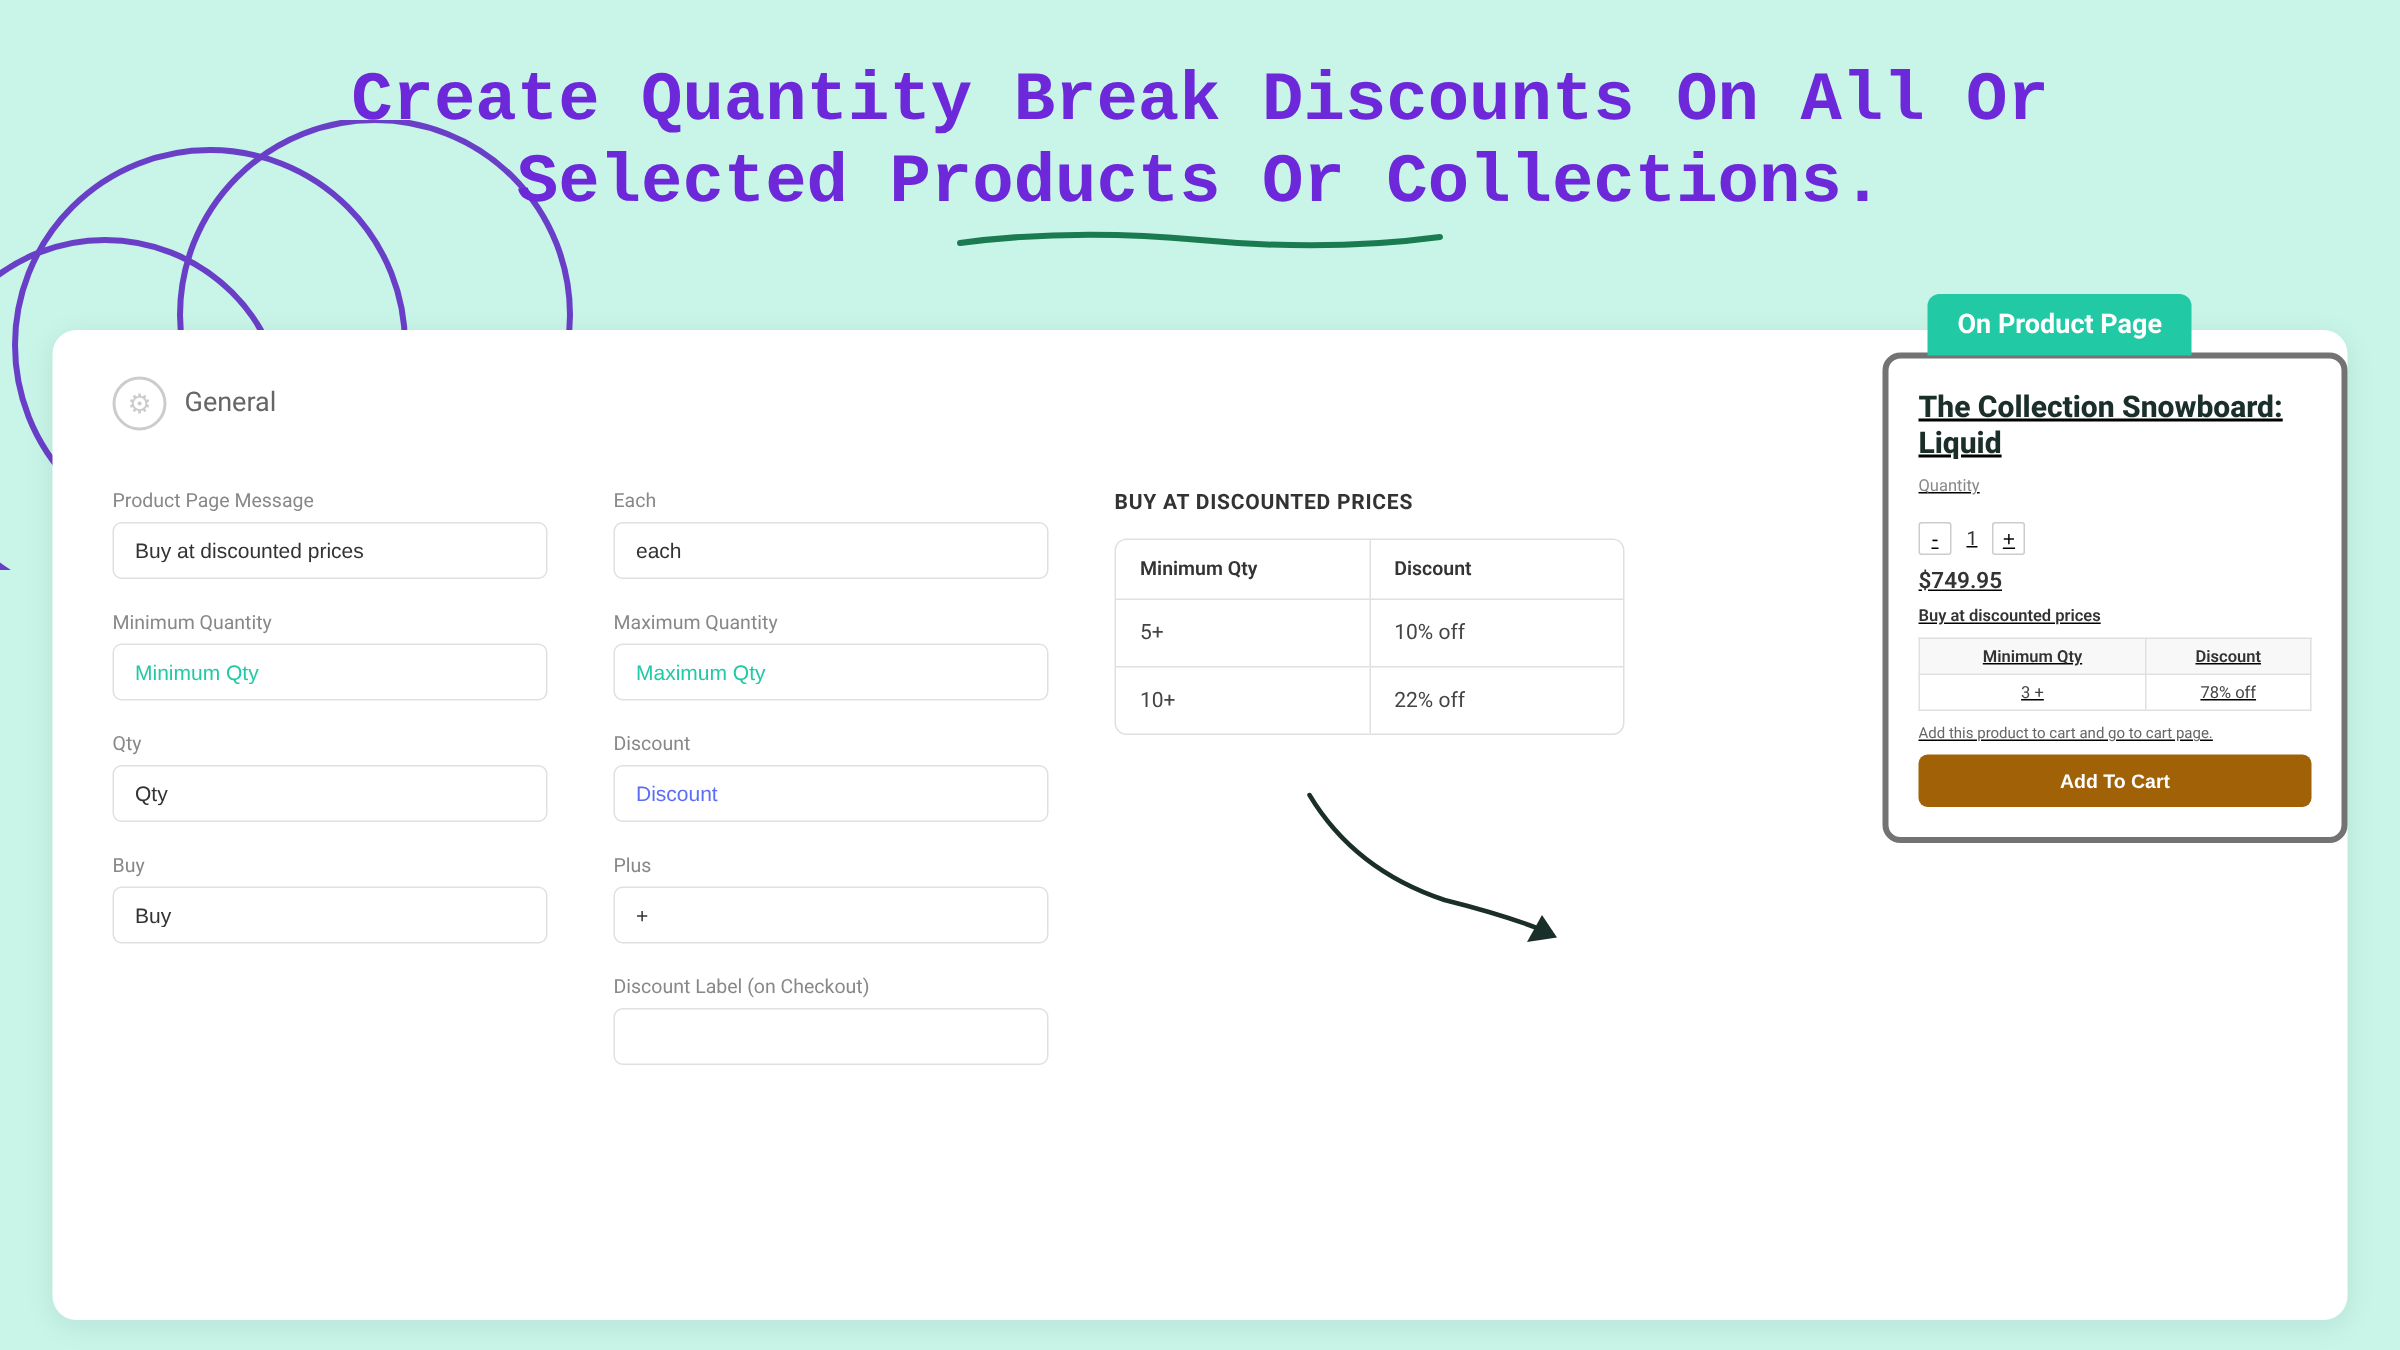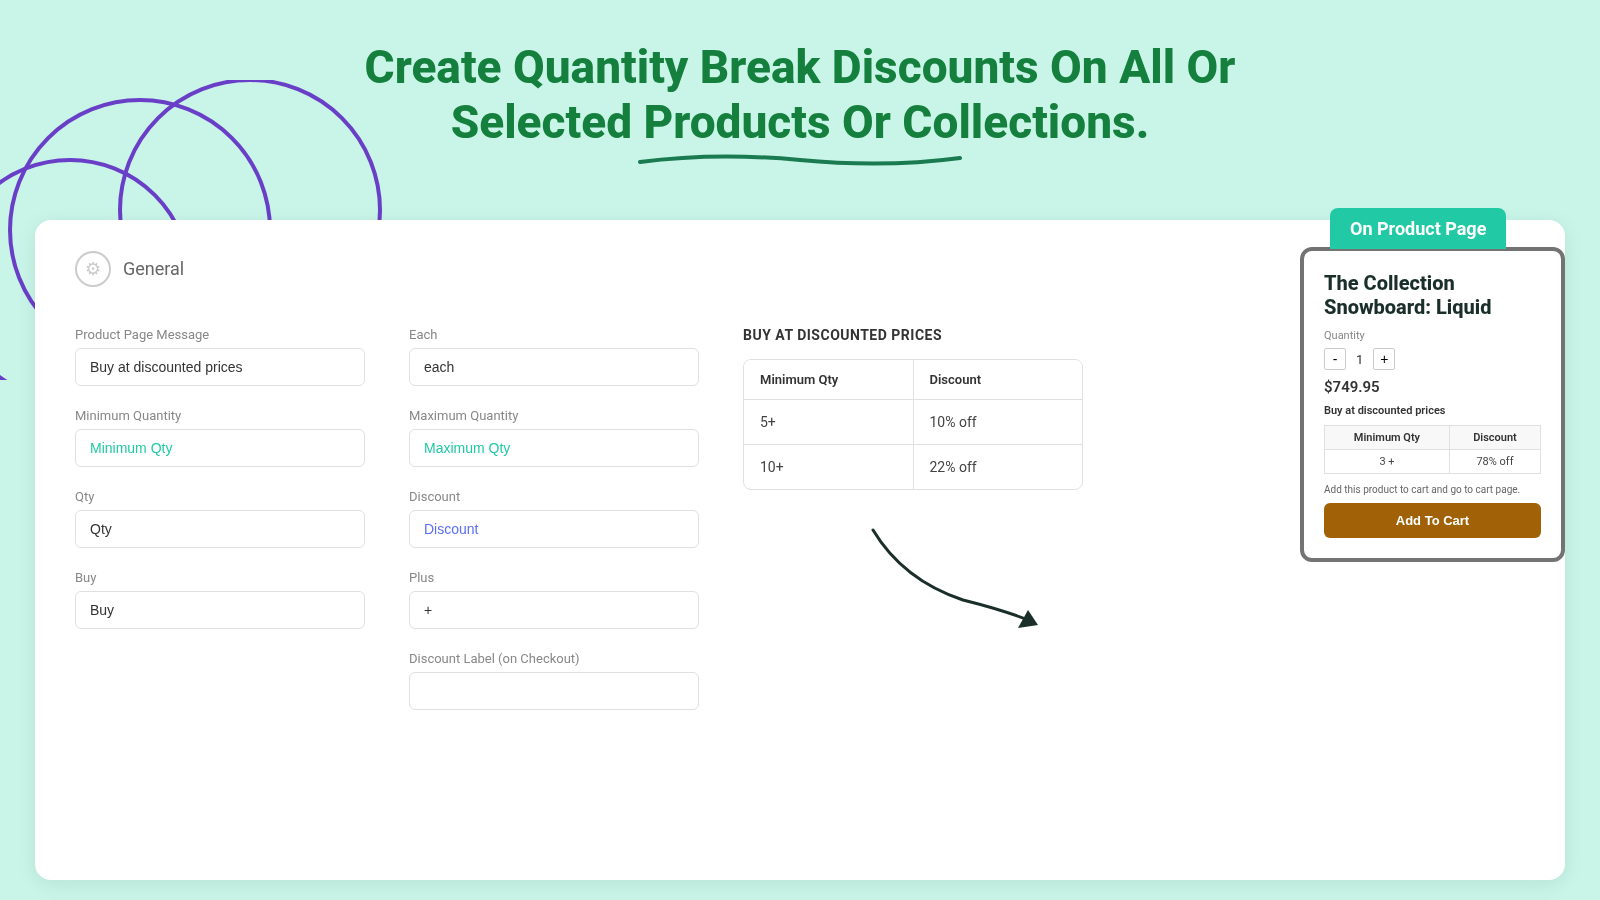--- a/index.html
+++ b/index.html
@@ -15,22 +15,23 @@
     
     .header {
       text-align: center;
       padding: 40px 20px 30px;
       position: relative;
       z-index: 2;
     }
     .header h1 {
       font-size: 46px;
       font-weight: 800;
-      color: #15803d;
+      color: #6d28d9;
       line-height: 1.2;
+      font-family: Liberation Mono, monospace;
     }
     .underline-svg {
       display: block;
       margin: 0 auto;
     }
 
     
     .main-card {
       position: absolute;
       top: 220px;
@@ -162,23 +163,24 @@
       font-size: 14px;
       color: #444;
       border-right: 1px solid #e0e0e0;
     }
     .table-cell:last-child { border-right: none; }
 
     
     .product-page-card {
       position: absolute;
       right: 35px;
-      top: 208px;
-      width: 265px;
+      top: 196px;
+      width: 310px;
       z-index: 10;
+      text-decoration: underline;
     }
     .product-page-badge {
       background: #22c9a5;
       color: white;
       font-size: 18px;
       font-weight: 700;
       padding: 10px 20px;
       border-radius: 8px 8px 0 0;
       text-align: center;
       position: relative;
@@ -195,21 +197,21 @@
     .product-page-inner h3 {
       font-size: 20px;
       font-weight: 800;
       color: #1a2e2a;
       margin-bottom: 10px;
       line-height: 1.2;
     }
     .qty-label {
       font-size: 11px;
       color: #888;
-      margin-bottom: 6px;
+      margin-bottom: 18px;
     }
     .qty-control {
       display: flex;
       align-items: center;
       gap: 10px;
       margin-bottom: 8px;
     }
     .qty-btn {
       width: 22px;
       height: 22px;

